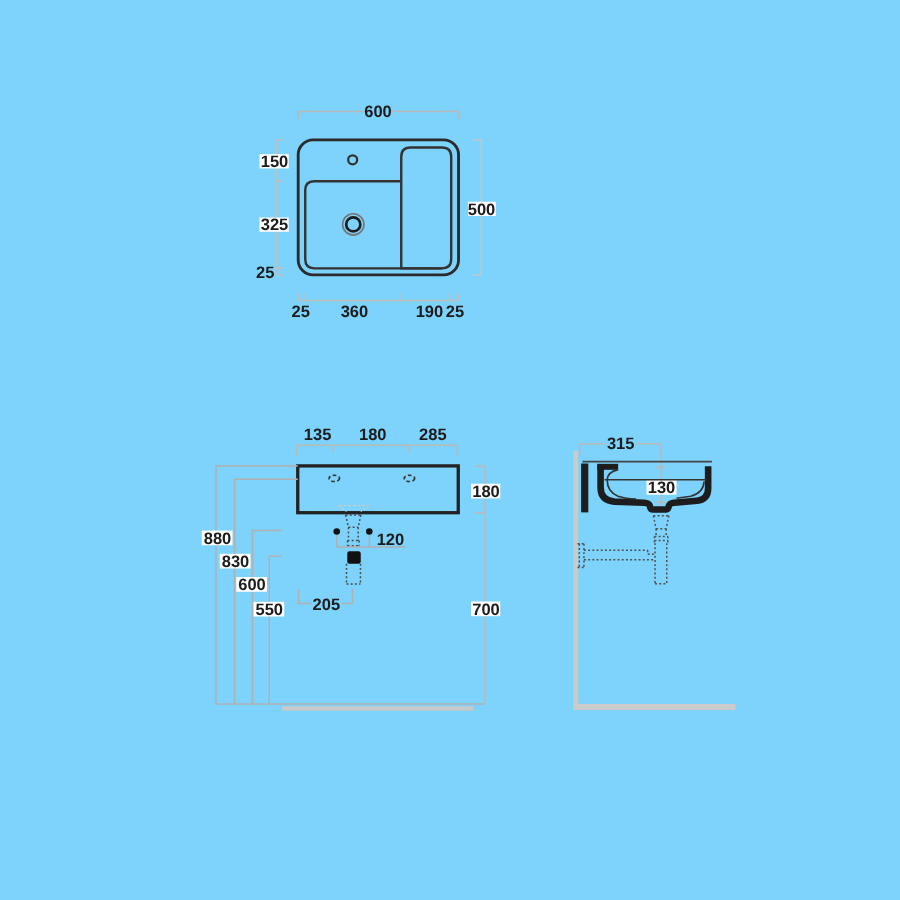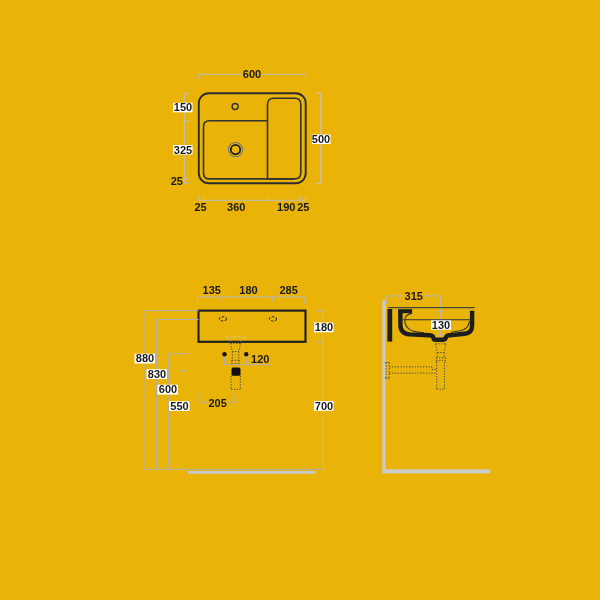--- a/index.html
+++ b/index.html
@@ -1,16 +1,16 @@
 <!DOCTYPE html>
 <html><head>
 <meta charset="utf-8">
 <style>
   html,body{margin:0;padding:0;background:#ffffff;}
-  .wrap{width:600px;height:600px;position:relative;background:#eab308;}
+  .wrap{width:600px;height:600px;position:relative;background:#7dd3fc;}
   svg{position:absolute;top:0;left:0;}
   text{font-family:"Liberation Sans",sans-serif;font-weight:bold;fill:#1b1b1b;}
 </style>
 </head>
 <body>
 <div class="wrap">
 <svg width="600" height="600" viewBox="0 0 600 600">
 
   <g>
 

